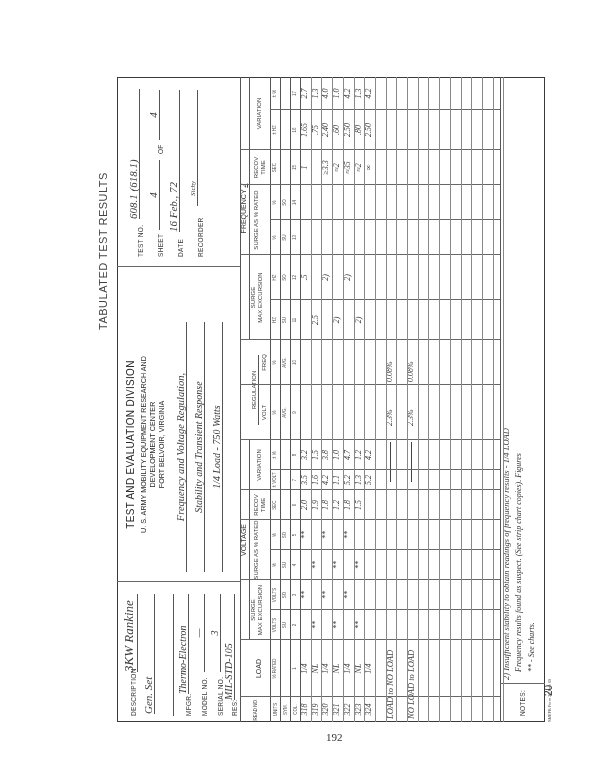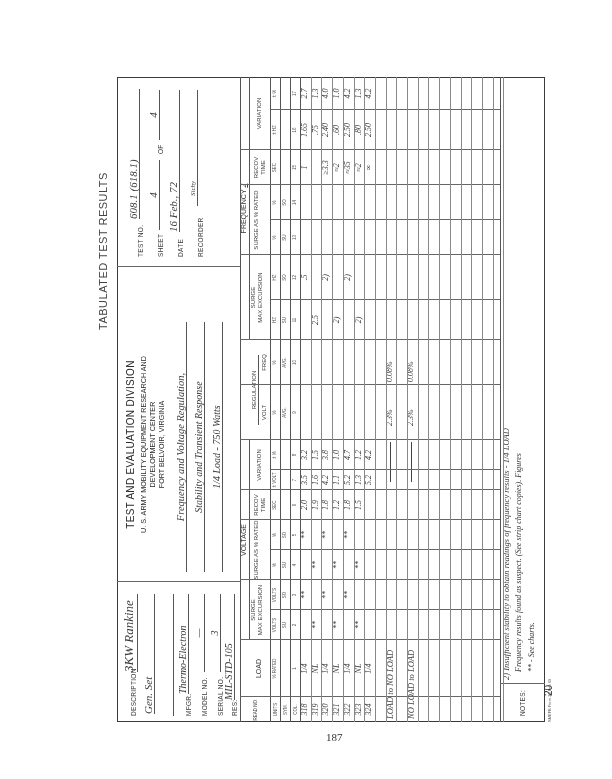--- a/index.html
+++ b/index.html
@@ -19,21 +19,21 @@
   .vline { position:absolute; width:0; border-left:0.8px solid #666; }
   .center { text-align:center; }
   .hdr-cell { position:absolute; font-size:6px; color:#3a3a3a; text-align:center; line-height:6.5px; text-transform:uppercase; }
   .cell { position:absolute; font-family:"Liberation Serif", serif; font-style:italic; font-size:8px; color:#3b3b3b; text-align:center; line-height:10px; }
   .tiny { position:absolute; font-size:4.5px; color:#555; text-align:center; }
 </style>
 </head>
 <body>
 
 <div class="tab-title">TABULATED TEST RESULTS</div>
-<div class="page-num">187</div>
+<div class="page-num">192</div>
 
 <div class="doc">
   <div class="frame"></div>
 
   <div class="abs lbl" style="left:6px; top:13px;">DESCRIPTION</div>
   <div class="abs hand" style="left:50px; top:4px; font-size:13px; border-bottom:0.8px solid #555; width:78px;">3KW Rankine</div>
   <div class="abs hand" style="left:8px; top:25px; font-size:11px; border-bottom:0.8px solid #555; width:120px;">Gen. Set</div>
   <div class="hline" style="left:6px; top:56px; width:122px;"></div>
 
   <div class="abs lbl" style="left:6px; top:68px;">MFGR.</div>

